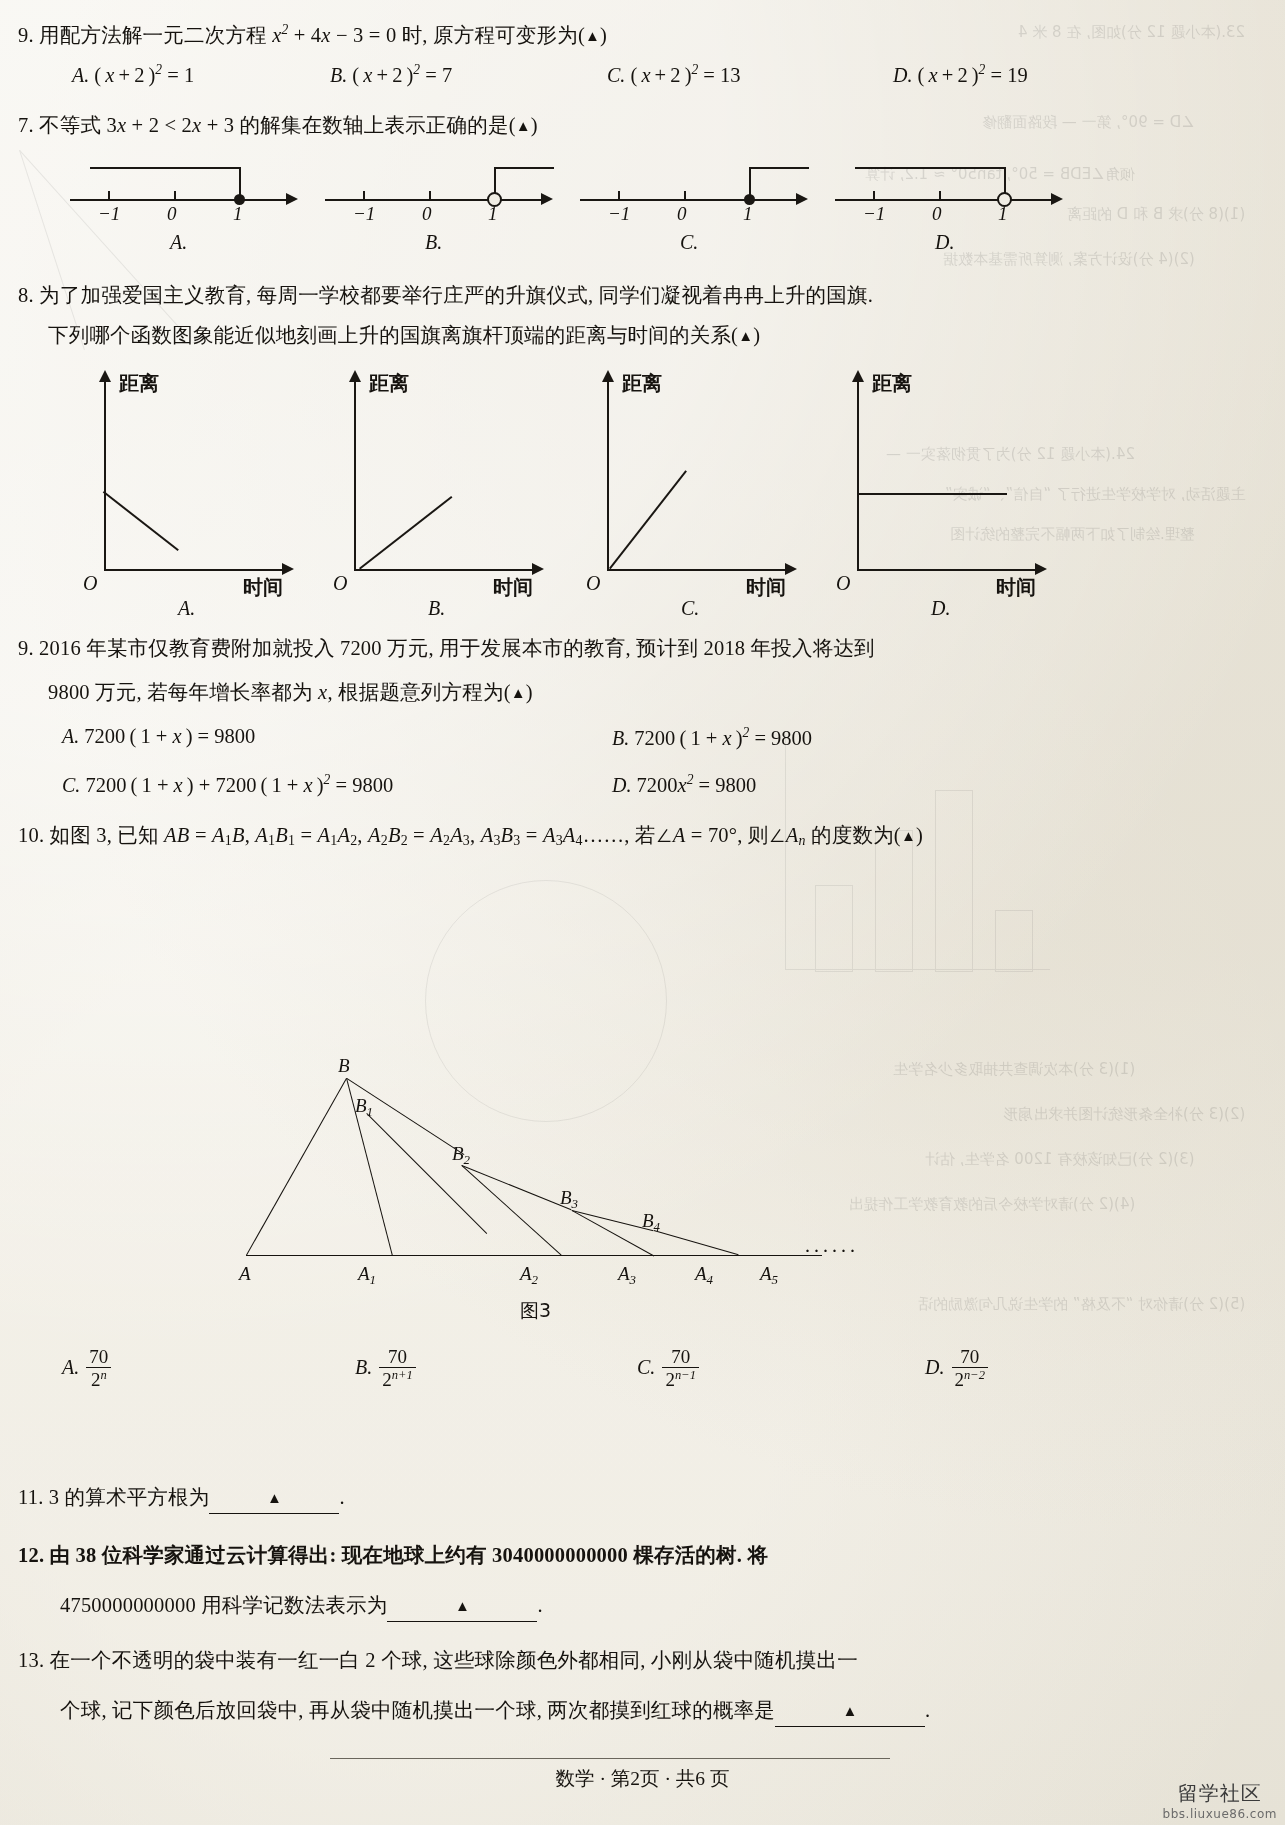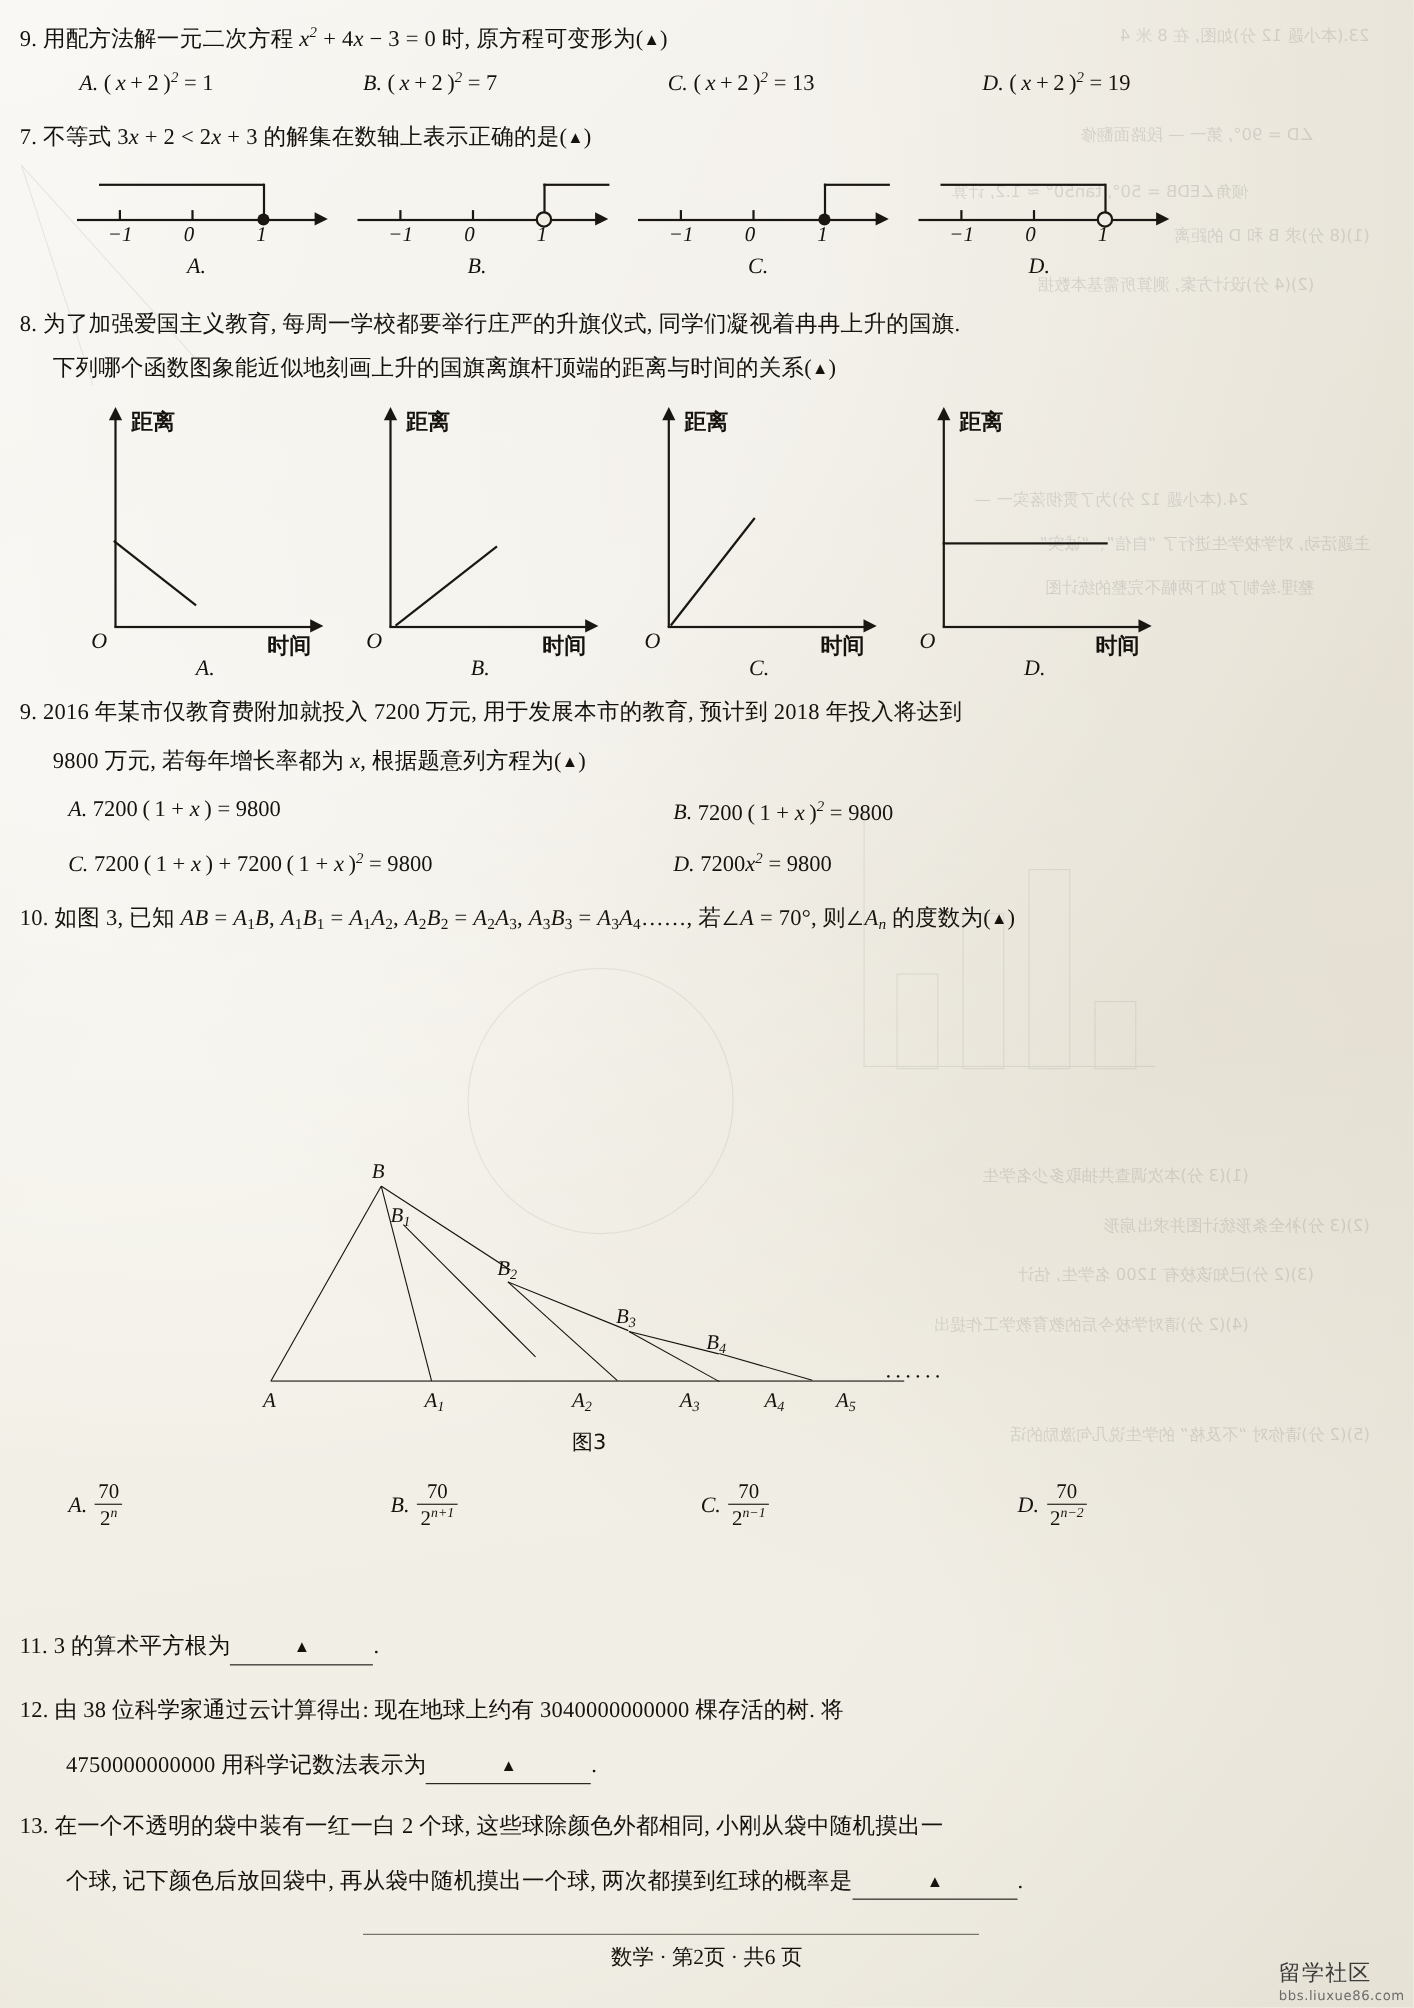--- a/index.html
+++ b/index.html
@@ -69,21 +69,21 @@
   .fl{position:absolute;height:0;border-top:1.9px solid #16130f;transform-origin:0 0;}
   .fp{position:absolute;font-size:19px;font-style:italic;}
   .fp sub{font-size:.68em;vertical-align:-.28em;font-style:italic;}
   .dots{position:absolute;font-size:21px;letter-spacing:2px;}
 
   .secthead{position:absolute;font-size:21.5px;font-weight:bold;font-family:"DejaVu Sans",sans-serif;}
   .blank{display:inline-block;border-bottom:1.8px solid #16130f;text-align:center;}
 
   .footer{position:absolute;left:0;right:0;text-align:center;font-size:19.5px;}
   .fline{position:absolute;height:0;border-top:1.3px solid #6a665c;}
-  .bbs{position:absolute;right:8px;bottom:4px;text-align:left;}
+  .bbs{position:absolute;right:8px;bottom:4px;text-align:center;}
   .bbs .b1{font-size:20px;color:#3b3b3b;font-family:"DejaVu Sans",sans-serif;letter-spacing:1px;}
   .bbs .b2{font-size:12px;color:#6b6b6b;font-family:"DejaVu Sans",sans-serif;letter-spacing:.5px;}
 </style>
 </head>
 <body>
 
 <div class="paper"></div>
 
 <div class="bleed" id="bleedlayer">
     <div style="top: 18px; right: 40px;">23.(本小题 12 分)如图, 在 8 米 4</div>
@@ -300,21 +300,21 @@
     <div class="fl" style="left:342px;top:155px;width:84px;transform:rotate(14deg);"></div>
     <div class="fl" style="left:424px;top:175px;width:88px;transform:rotate(16deg);"></div>
 
     <div class="fp" style="left:108px;top:0px;">B</div>
     <div class="fp" style="left:125px;top:40px;">B<sub>1</sub></div>
     <div class="fp" style="left:222px;top:88px;">B<sub>2</sub></div>
     <div class="fp" style="left:330px;top:132px;">B<sub>3</sub></div>
     <div class="fp" style="left:412px;top:155px;">B<sub>4</sub></div>
 
     <div class="fp" style="left:9px;top:208px;">A</div>
-    <div class="fp" style="left:156px;top:208px;">A<sub>1</sub></div>
+    <div class="fp" style="left:128px;top:208px;">A<sub>1</sub></div>
     <div class="fp" style="left:290px;top:208px;">A<sub>2</sub></div>
     <div class="fp" style="left:388px;top:208px;">A<sub>3</sub></div>
     <div class="fp" style="left:465px;top:208px;">A<sub>4</sub></div>
     <div class="fp" style="left:530px;top:208px;">A<sub>5</sub></div>
     <div class="dots" style="left:574px;top:184px;">······</div>
     <div class="fp" style="left:290px;top:243px;font-style:normal;font-family:'DejaVu Sans',sans-serif;font-size:19px;">图3</div>
   </div>
 
   <div class="opt" style="left:62px;top:1348px;">
     <span class="lbl">A.</span>
@@ -343,21 +343,21 @@
       <span class="n">70</span>
       <span class="d">2<sup style="font-style:italic;"><span>n−2</span></sup></span>
     </span>
   </div>
 
 
   <div class="q" style="left:18px;top:1482px;width:1060px;">
     <span>11. 3 的算术平方根为</span><span class="blank" style="width:130px;"><span class="tri">▲</span></span><span>.</span>
   </div>
 
-  <div class="q" style="left:18px;top:1540px;width:1060px;text-align:justify;">12. 由 38 位科学家通过云计算得出: 现在地球上约有 3040000000000 棵存活的树. 将</div>
+  <div class="q" style="left:18px;top:1540px;width:1060px;text-align:justify;font-weight:bold;">12. 由 38 位科学家通过云计算得出: 现在地球上约有 3040000000000 棵存活的树. 将</div>
   <div class="q" style="left:60px;top:1590px;width:1020px;">
     <span>4750000000000 用科学记数法表示为</span><span class="blank" style="width:150px;"><span class="tri">▲</span></span><span>.</span>
   </div>
 
   <div class="q" style="left:18px;top:1645px;width:1060px;">13. 在一个不透明的袋中装有一红一白 2 个球, 这些球除颜色外都相同, 小刚从袋中随机摸出一</div>
   <div class="q" style="left:60px;top:1695px;width:1020px;">
     <span>个球, 记下颜色后放回袋中, 再从袋中随机摸出一个球, 两次都摸到红球的概率是</span><span class="blank" style="width:150px;"><span class="tri">▲</span></span><span>.</span>
   </div>
 
   <div class="fline" style="left:330px;top:1758px;width:560px;"></div>

